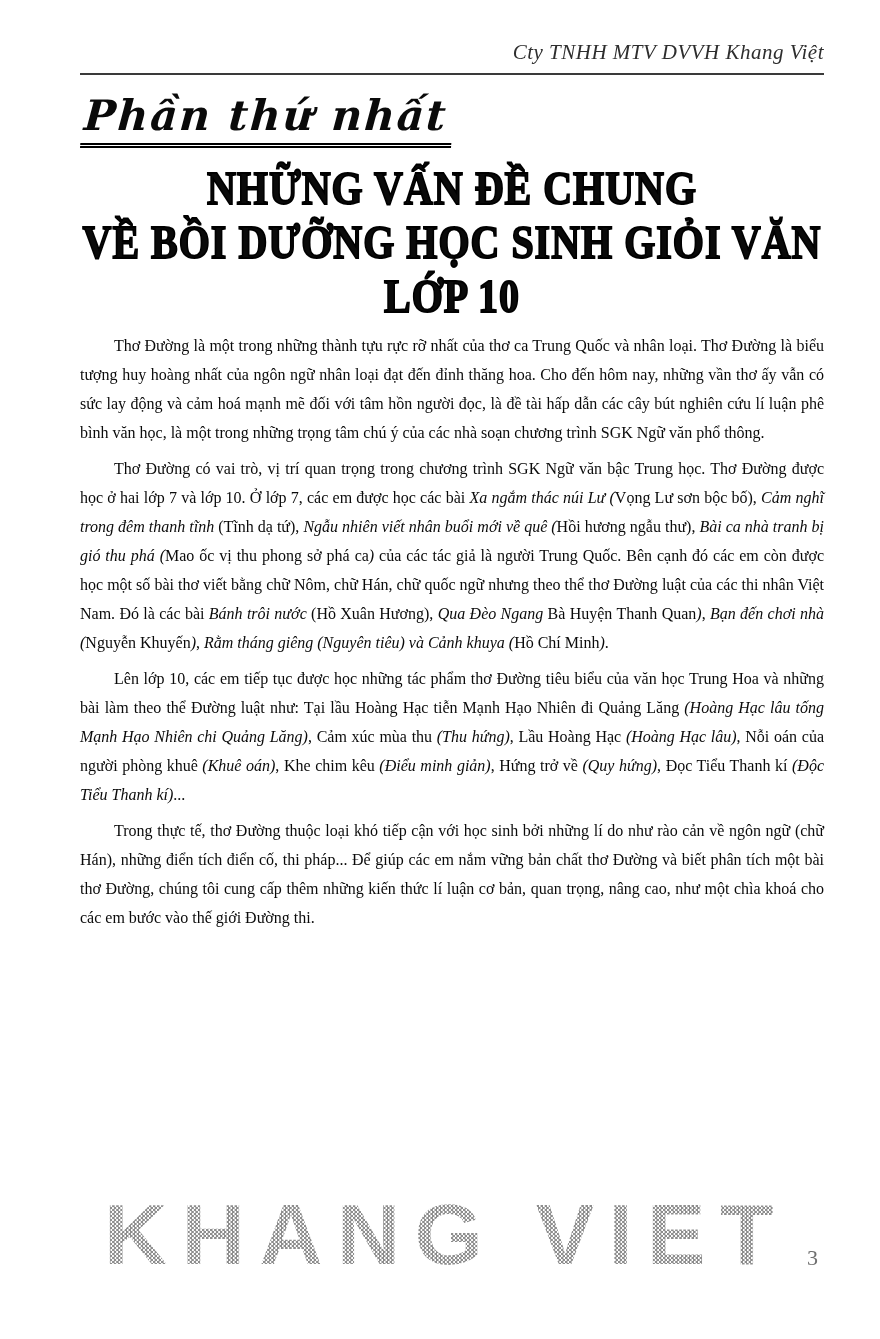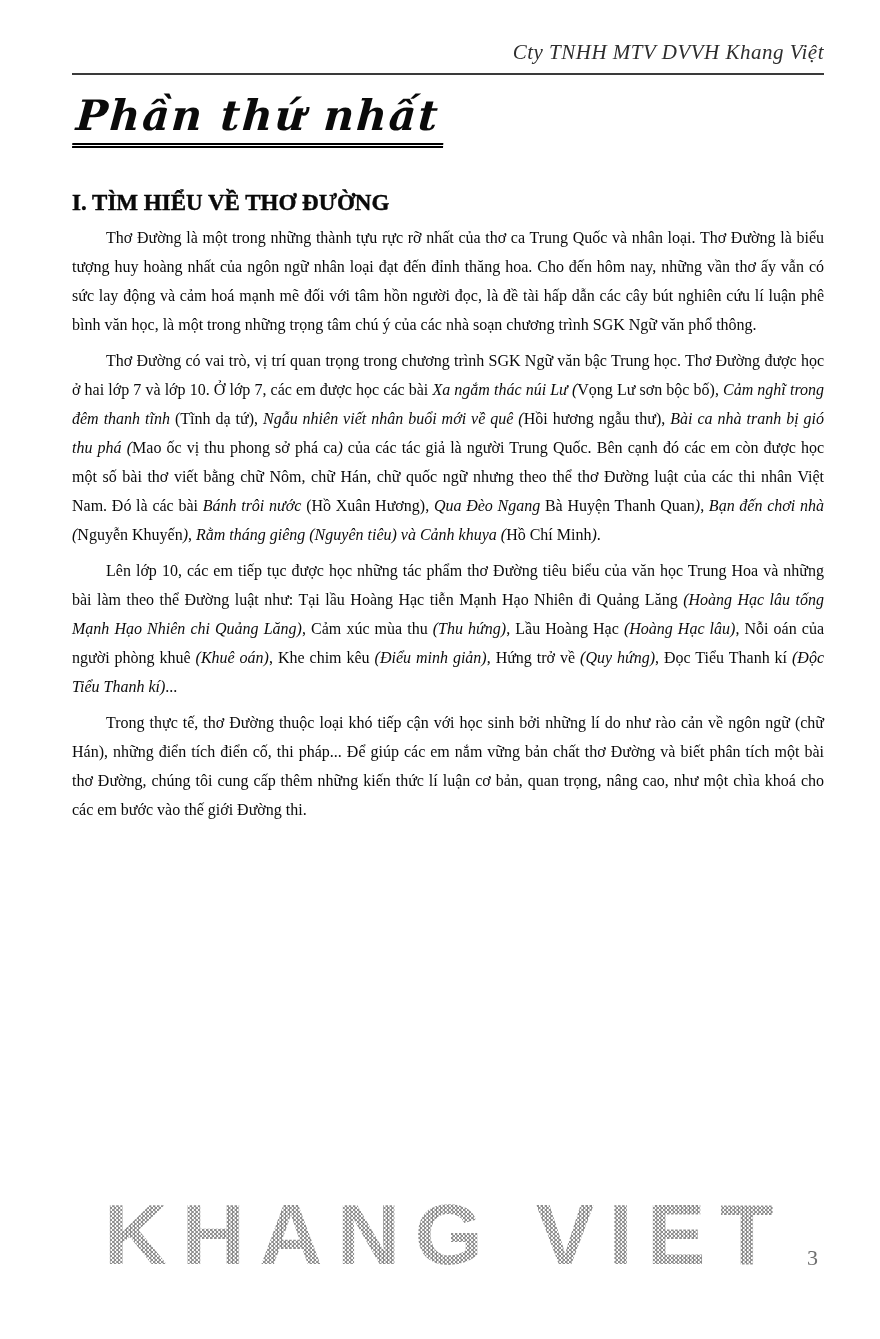--- a/index.html
+++ b/index.html
@@ -8,21 +8,21 @@
     width: 880px; height: 1339px;
     margin: 0 auto;
     background: #ffffff;
     font-family: "Liberation Serif", serif;
     color: #0a0a0a;
     overflow: hidden;
     box-sizing: border-box;
   }
   .content {
     position: absolute;
-    left: 72px; right: 56px; top: 0;
+    left: 80px; right: 56px; top: 0;
   }
   
   .header-company {
     margin-top: 40px;
     text-align: right;
     font-style: italic;
     font-size: 21px;
     color: #2e2e2e;
     letter-spacing: 0.5px;
   }
@@ -105,22 +105,26 @@
 <div class="page">
   <div class="content">
 
     <div class="header-company">Cty TNHH MTV DVVH Khang Việt</div>
     <hr class="header-rule">
 
     <div>
       <span class="part-title">Phần thứ nhất</span>
     </div>
 
+    <div class="main-title">
+      <span class="main-title-line">NHỮNG VẤN ĐỀ CHUNG</span>
+      <span class="main-title-line">VỀ BỒI DƯỠNG HỌC SINH GIỎI VĂN</span>
+      <span class="main-title-line">LỚP 10</span>
+    </div>
 
-    <div class="section-heading">I. TÌM HIỂU VỀ THƠ ĐƯỜNG</div>
 
     <div class="body-text">
       <p class="para"><span>Thơ Đường là một trong những thành tựu rực rỡ nhất của thơ ca Trung Quốc và nhân loại. Thơ Đường là biểu tượng huy hoàng nhất của ngôn ngữ nhân loại đạt đến đỉnh thăng hoa. Cho đến hôm nay, những vần thơ ấy vẫn có sức lay động và cảm hoá mạnh mẽ đối với tâm hồn người đọc, là đề tài hấp dẫn các cây bút nghiên cứu lí luận phê bình văn học, là một trong những trọng tâm chú ý của các nhà soạn chương trình SGK Ngữ văn phổ thông.</span></p>
       <p class="para"><span>Thơ Đường có vai trò, vị trí quan trọng trong chương trình SGK Ngữ văn bậc Trung học. Thơ Đường được học ở  hai lớp 7 và lớp 10.  Ở lớp 7, các em được học các bài </span><span class="it">Xa ngắm thác núi Lư (</span><span>Vọng Lư sơn bộc bố), </span><span class="it">Cảm nghĩ trong đêm thanh tĩnh</span><span> (Tĩnh dạ tứ), </span><span class="it">Ngẫu nhiên viết nhân buổi mới về quê (</span><span>Hồi hương ngẫu thư), </span><span class="it">Bài ca nhà tranh bị gió thu phá (</span><span>Mao ốc vị thu phong sở phá ca</span><span class="it">)</span><span> của các tác giả là người Trung Quốc. Bên cạnh đó các em còn được học một số bài thơ viết bằng chữ Nôm, chữ Hán, chữ quốc ngữ nhưng theo thể thơ Đường luật của các thi nhân Việt Nam. Đó là các bài </span><span class="it">Bánh trôi nước</span><span> (Hồ Xuân Hương), </span><span class="it">Qua Đèo Ngang</span><span> Bà Huyện Thanh Quan</span><span class="it">)</span><span>, </span><span class="it">Bạn đến chơi nhà (</span><span>Nguyễn Khuyến</span><span class="it">)</span><span>, </span><span class="it">Rằm tháng giêng (Nguyên tiêu) và  Cảnh khuya (</span><span>Hồ Chí Minh</span><span class="it">)</span><span>.</span></p>
       <p class="para"><span>Lên lớp 10, các em tiếp tục được học những tác phẩm thơ Đường tiêu biểu của văn học Trung Hoa và những bài làm theo thể Đường luật như: Tại lầu Hoàng Hạc tiễn Mạnh Hạo Nhiên đi Quảng Lăng </span><span class="it">(Hoàng Hạc lâu tống Mạnh Hạo Nhiên chi Quảng Lăng)</span><span>, Cảm xúc mùa thu </span><span class="it">(Thu hứng)</span><span>, Lầu Hoàng Hạc </span><span class="it">(Hoàng Hạc lâu)</span><span>, Nỗi oán của người phòng khuê </span><span class="it">(Khuê oán)</span><span>, Khe chim kêu </span><span class="it">(Điểu minh giản)</span><span>, Hứng trở về </span><span class="it">(Quy hứng)</span><span>, Đọc Tiểu Thanh kí </span><span class="it">(Độc Tiểu Thanh kí)</span><span>...</span></p>
       <p class="para"><span>Trong thực tế, thơ Đường thuộc loại khó tiếp cận với học sinh bởi những lí do như rào cản về ngôn ngữ (chữ Hán), những điển tích điển cố, thi pháp... Để giúp các em nắm vững bản chất thơ Đường và biết phân tích một bài thơ Đường, chúng tôi cung cấp thêm những kiến thức lí luận cơ bản, quan trọng, nâng cao, như một chìa khoá cho các em bước vào thế giới Đường thi.</span></p>
     </div>
 
   </div>
 

